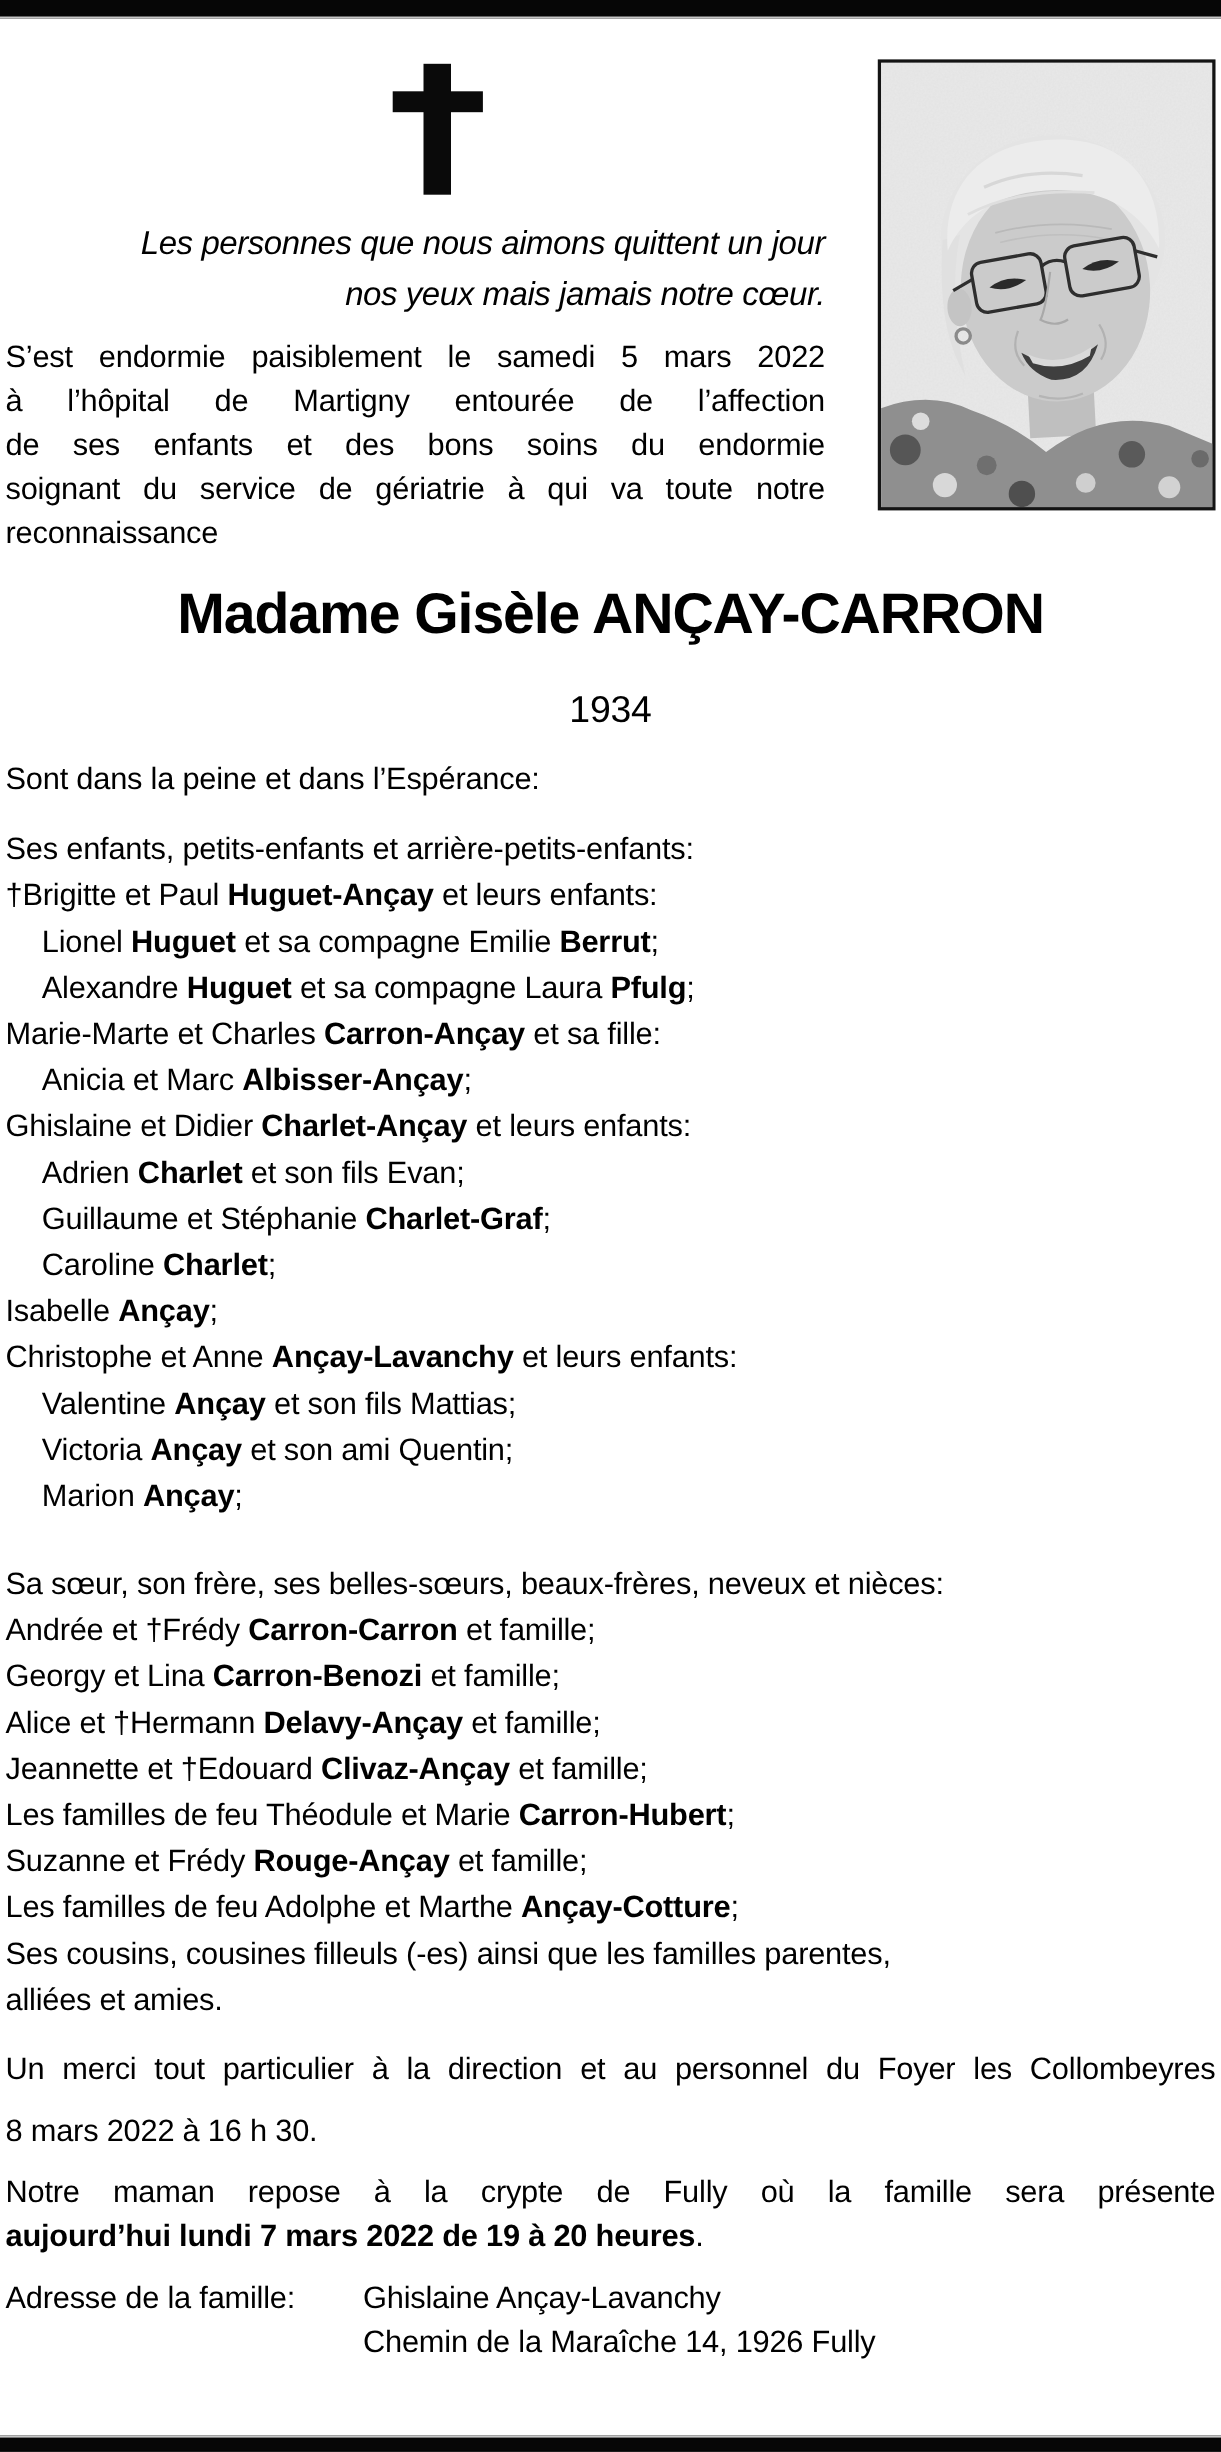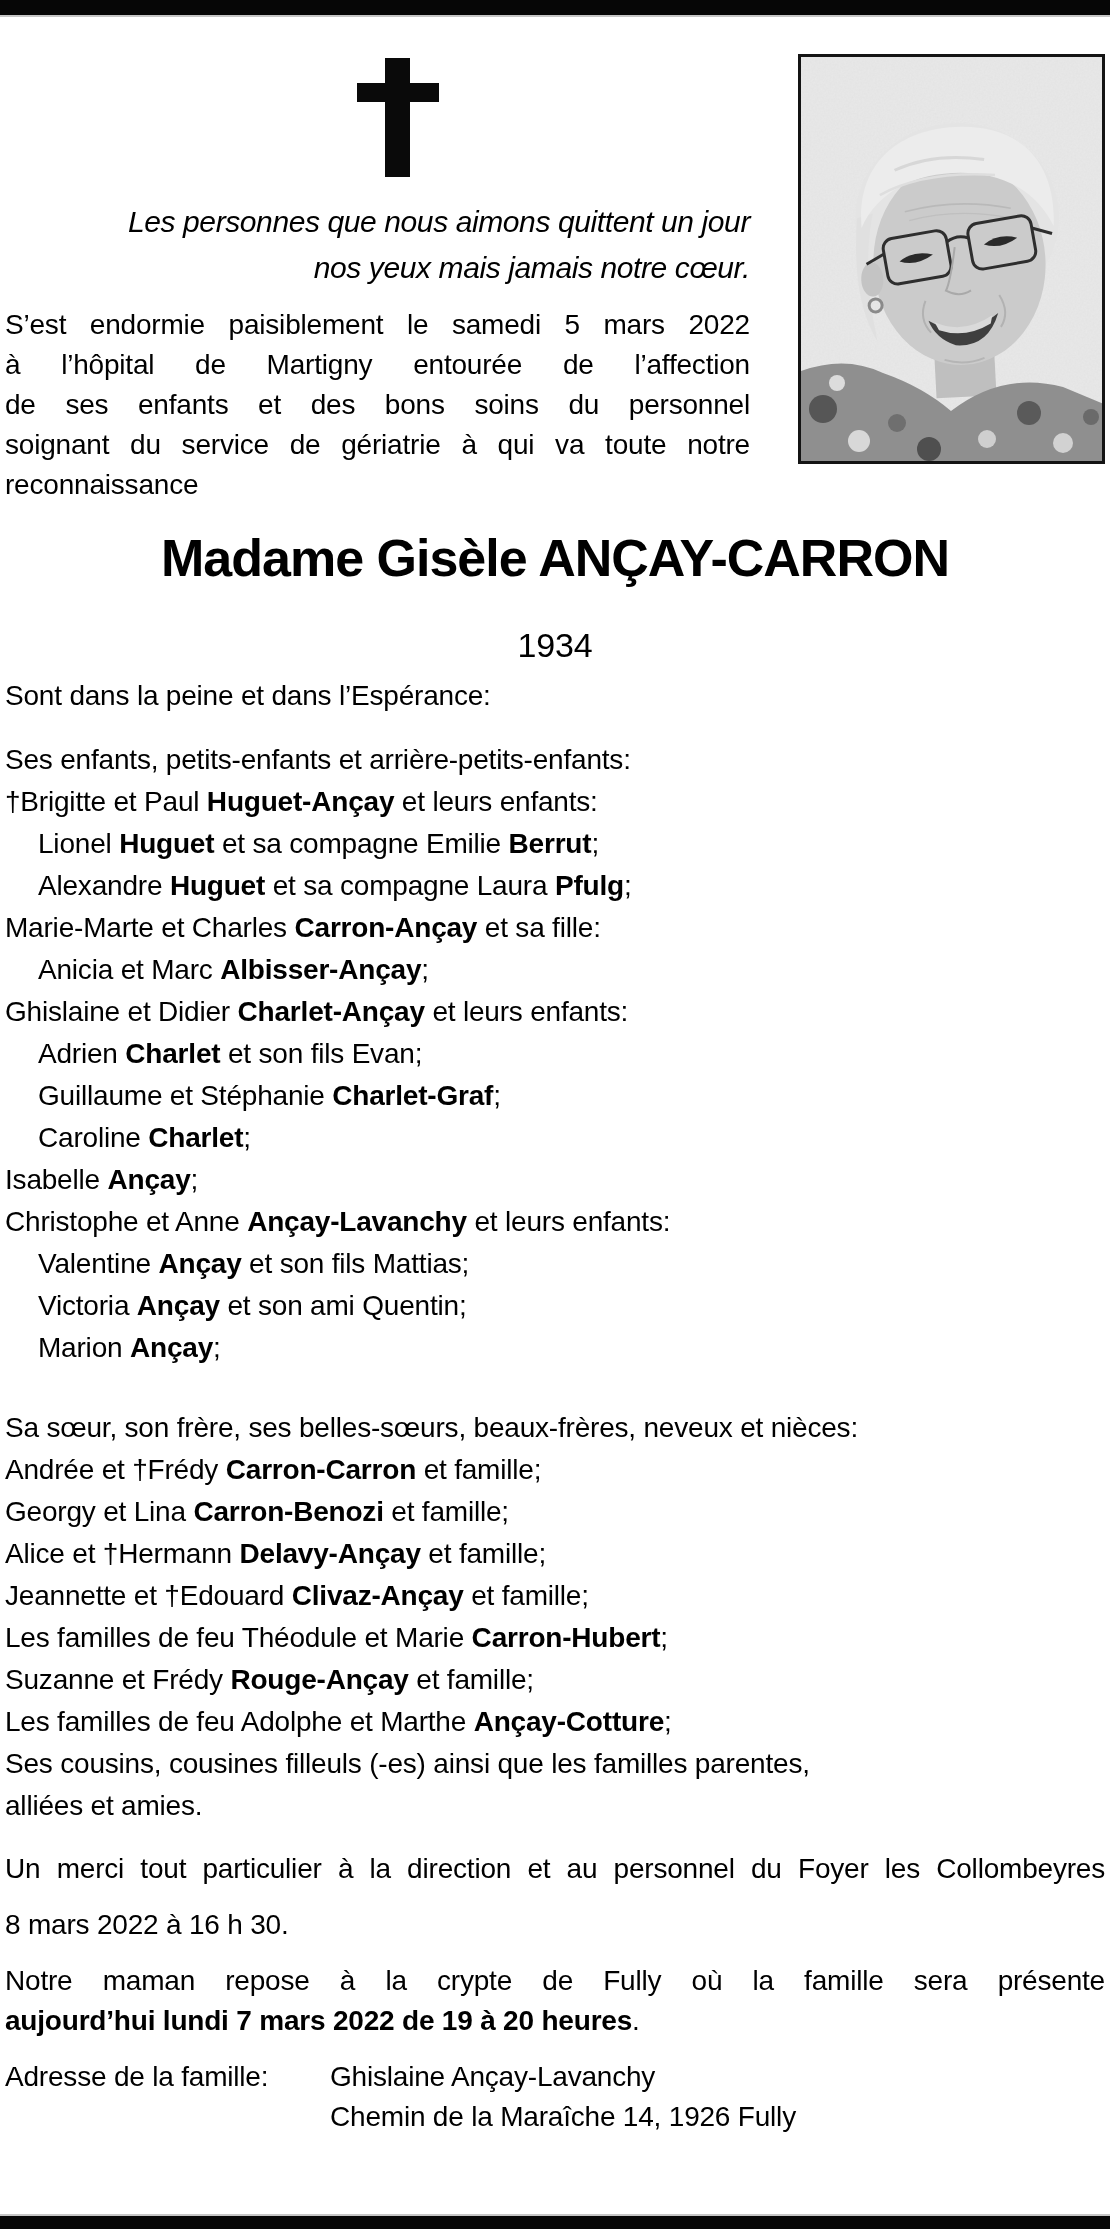--- a/index.html
+++ b/index.html
@@ -63,21 +63,21 @@
     font-size: 52px;
     line-height: 58px;
     letter-spacing: -1px;
   }
   .year {
     margin-top: 38px;
     text-align: center;
     font-size: 34px;
     line-height: 40px;
   }
-  .mourning { margin-top: 10px; font-size: 28px; line-height: 42px; }
+  .mourning { margin-top: 22px; font-size: 28px; line-height: 42px; }
 
   .list { font-size: 28px; }
   .list .tline { line-height: 42px; }
   .list1 { margin-top: 22px; }
   .list2 { margin-top: 38px; }
 
   .para { font-size: 28px; }
   .para .tline { line-height: 40px; }
   .thanks { margin-top: 22px; }
   .mass { margin-top: 16px; }
@@ -113,21 +113,21 @@
         <div class="cross-v"></div>
         <div class="cross-h"></div>
       </div>
       <div class="quote">
         <div class="tline">Les personnes que nous aimons quittent un jour</div>
         <div class="tline">nos yeux mais jamais notre cœur.</div>
       </div>
       <div class="intro">
           <div class="tline just"><span>S’est endormie paisiblement le samedi 5 mars 2022</span></div>
           <div class="tline just"><span>à l’hôpital de Martigny entourée de l’affection</span></div>
-          <div class="tline just"><span>de ses enfants et des bons soins du personnel</span></div>
+          <div class="tline just"><span>de ses enfants et des bons soins du endormie</span></div>
           <div class="tline just"><span>soignant du service de gériatrie à qui va toute notre</span></div>
           <div class="tline"><span>reconnaissance</span></div>
         </div>
     </div>
 
     <div class="photo-frame">
       <svg viewBox="0 0 301 404" xmlns="http://www.w3.org/2000/svg">
         <defs>
           <filter id="stucco">
             <feTurbulence type="fractalNoise" baseFrequency="0.55" numOctaves="2" stitchTiles="stitch"></feTurbulence>

